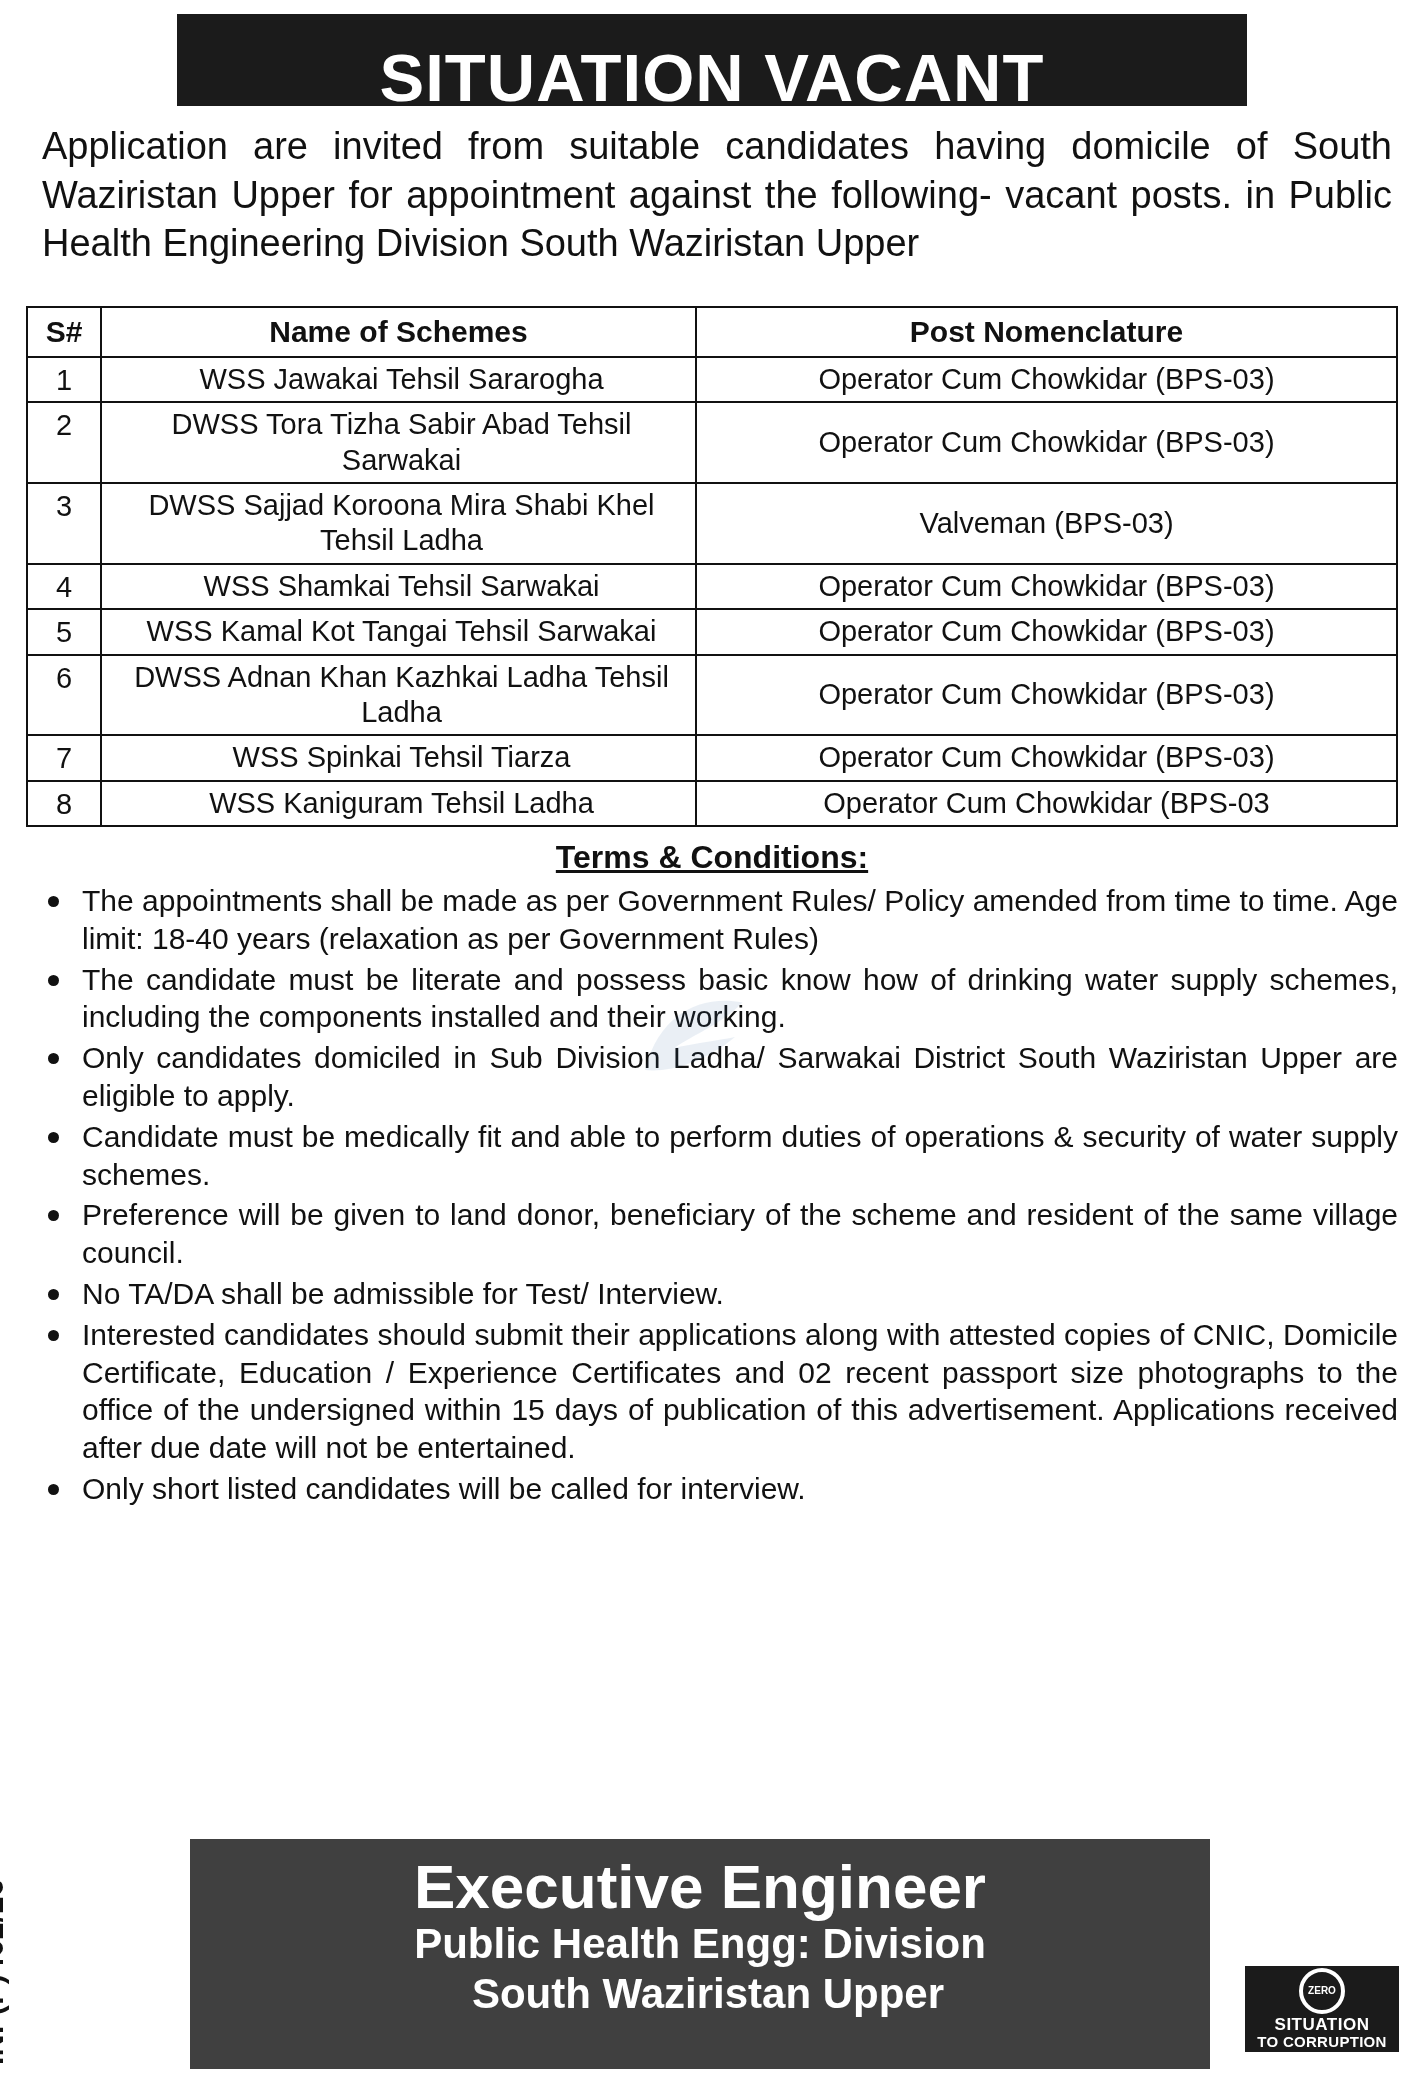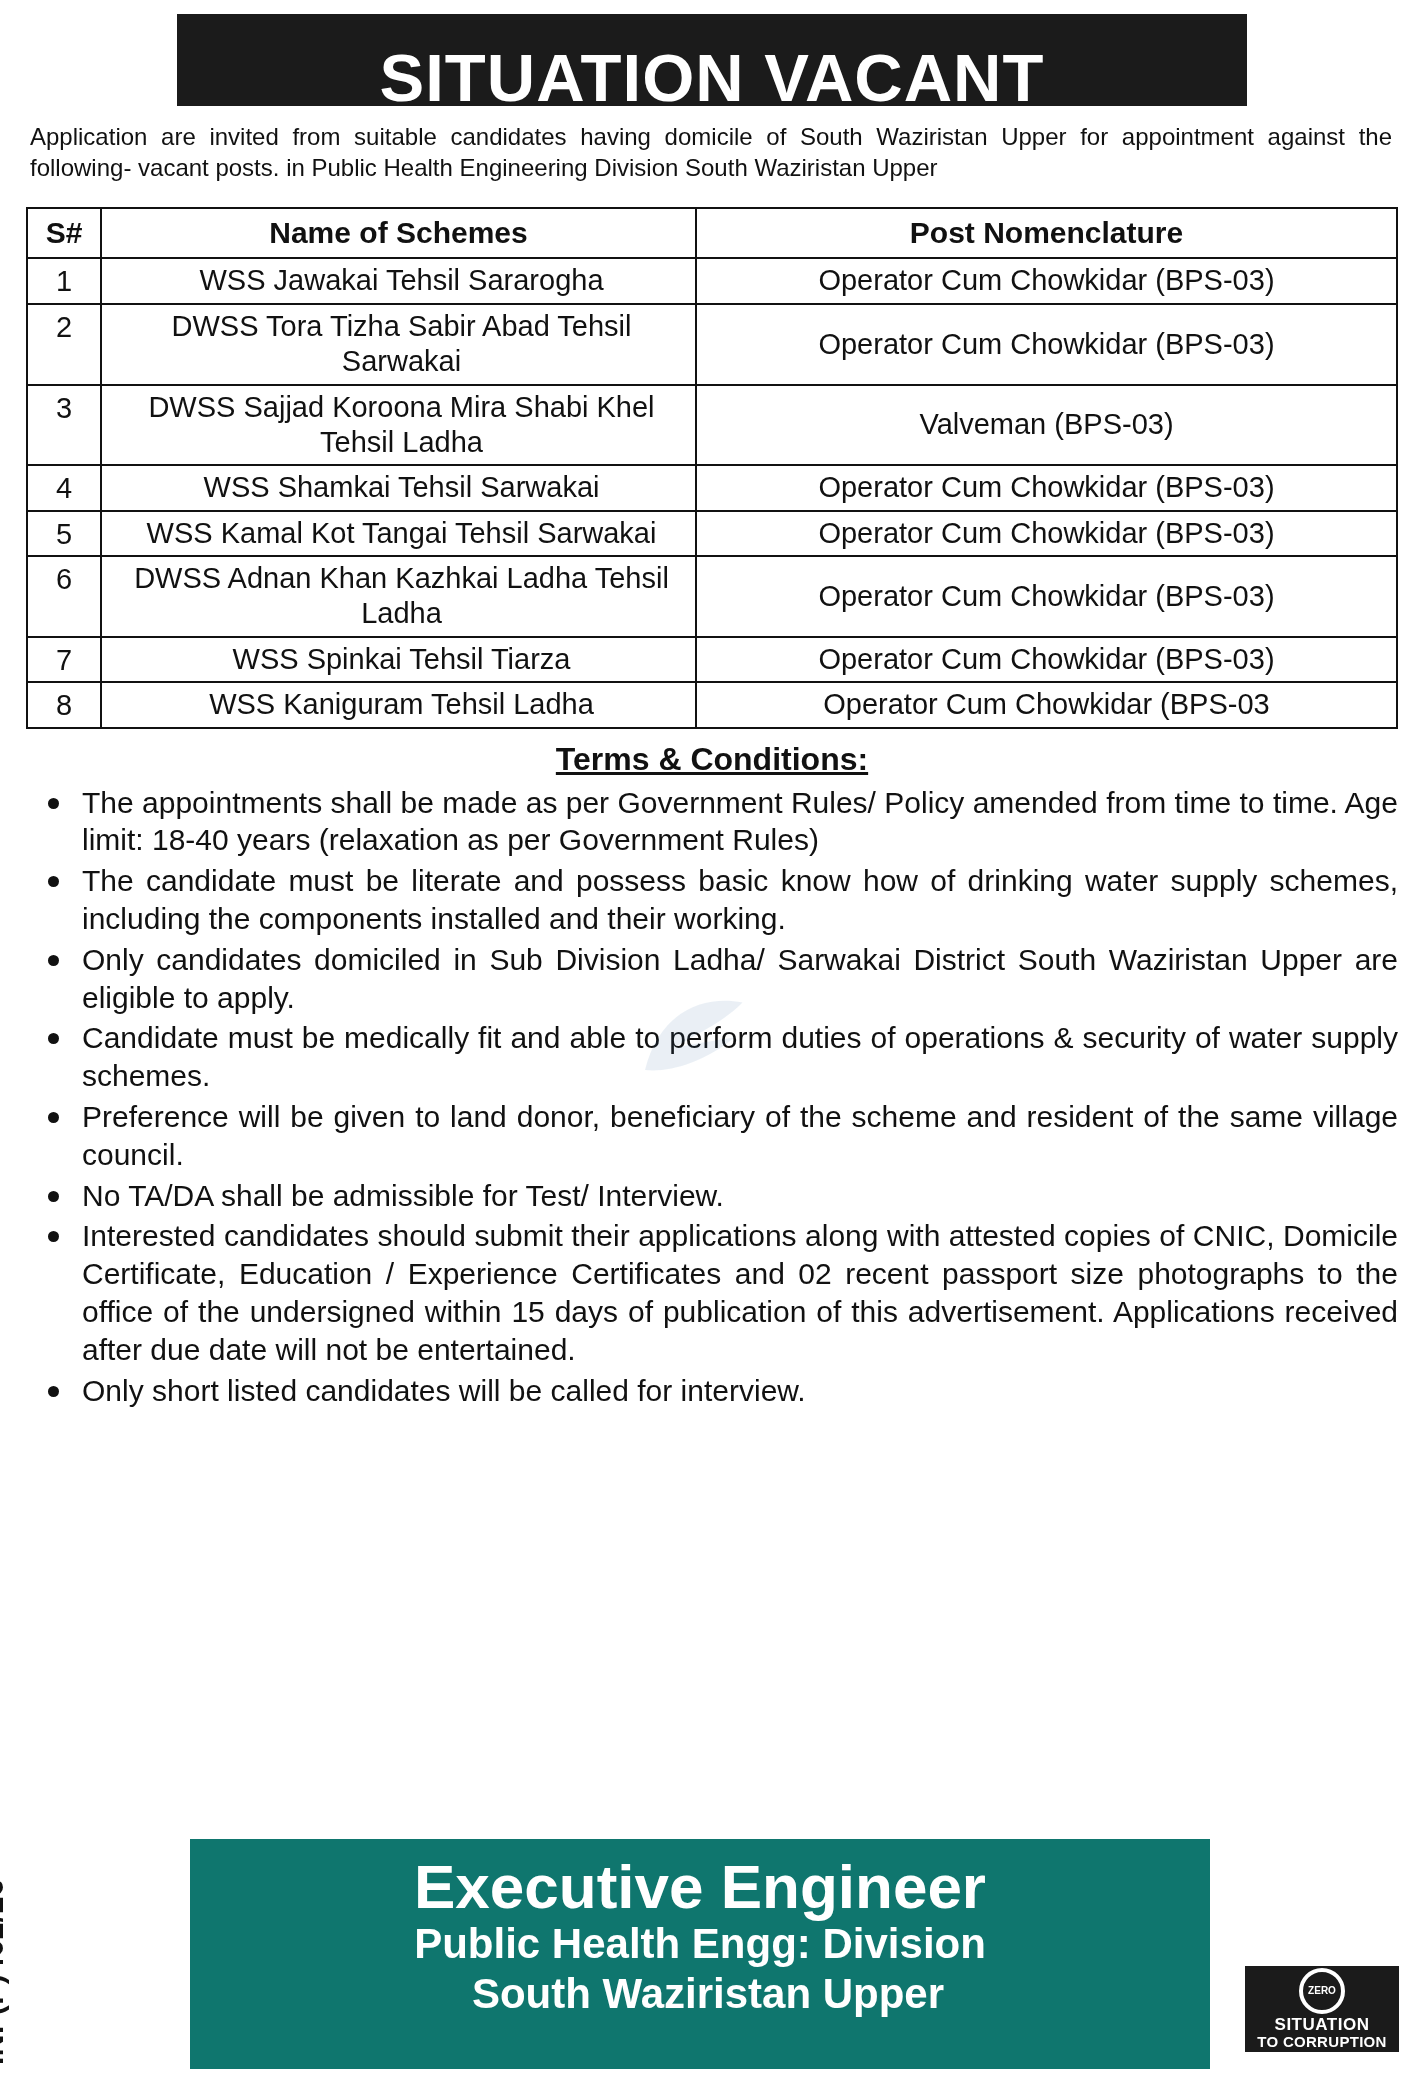--- a/index.html
+++ b/index.html
@@ -38,24 +38,25 @@
   .header-banner .title {
     font-size: 67px;
     font-weight: bold;
     line-height: 1;
     margin-top: 34px;
   }
 
   
   .intro {
     margin-top: 16px;
-    font-size: 24px;
+    font-size: 38px;
     line-height: 1.28;
     text-align: justify;
     padding: 0 6px 0 4px;
+    margin-left: 12px;
   }
 
   
   table.jobs {
     margin-top: 14px;
     width: 100%;
     border-collapse: collapse;
     table-layout: fixed;
   }
   table.jobs th, table.jobs td {
@@ -123,21 +124,21 @@
     border-radius: 50%;
   }
 
   
   .footer-banner {
     position: absolute;
     left: 190px;
     bottom: 14px;
     width: 1020px;
     height: 230px;
-    background: #0f766e;
+    background: #404040;
     color: #ffffff;
     text-align: center;
     box-sizing: border-box;
     padding-top: 16px;
   }
   .footer-banner .l1 {
     font-size: 62px;
     font-weight: bold;
     line-height: 1.04;
   }

